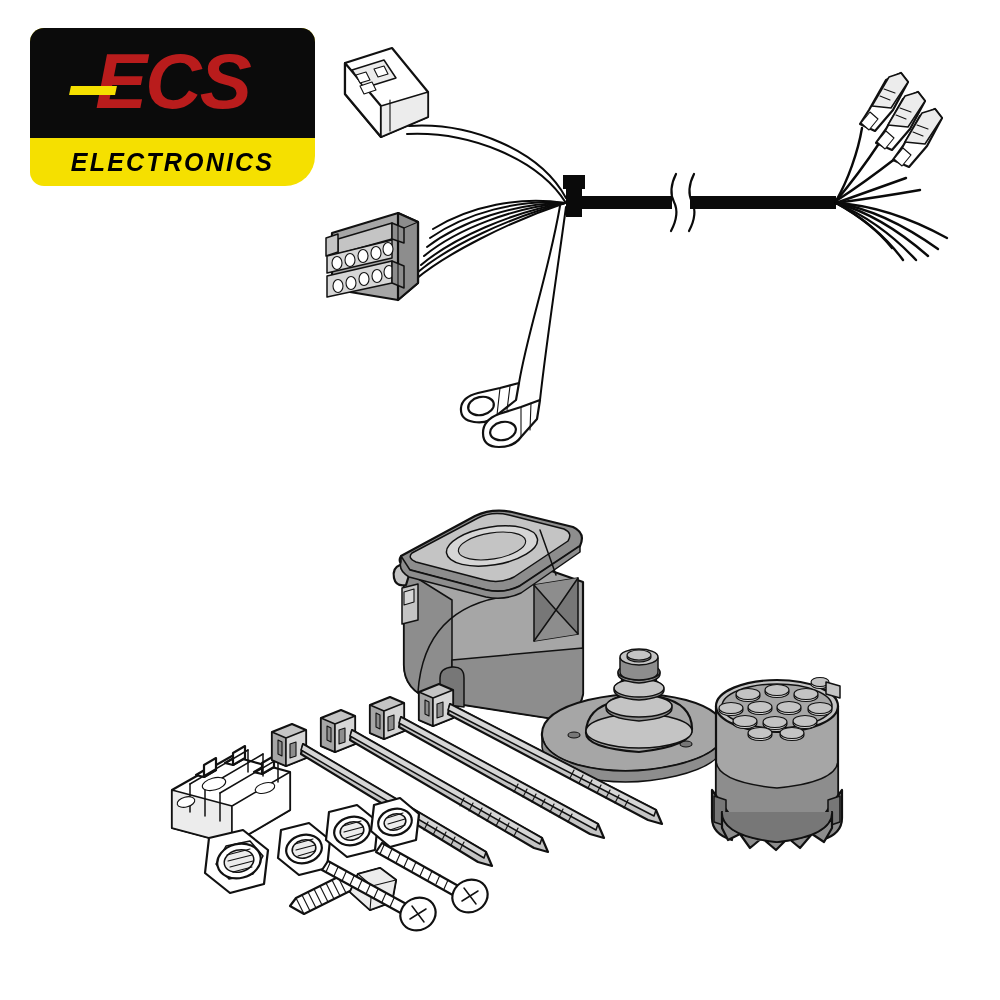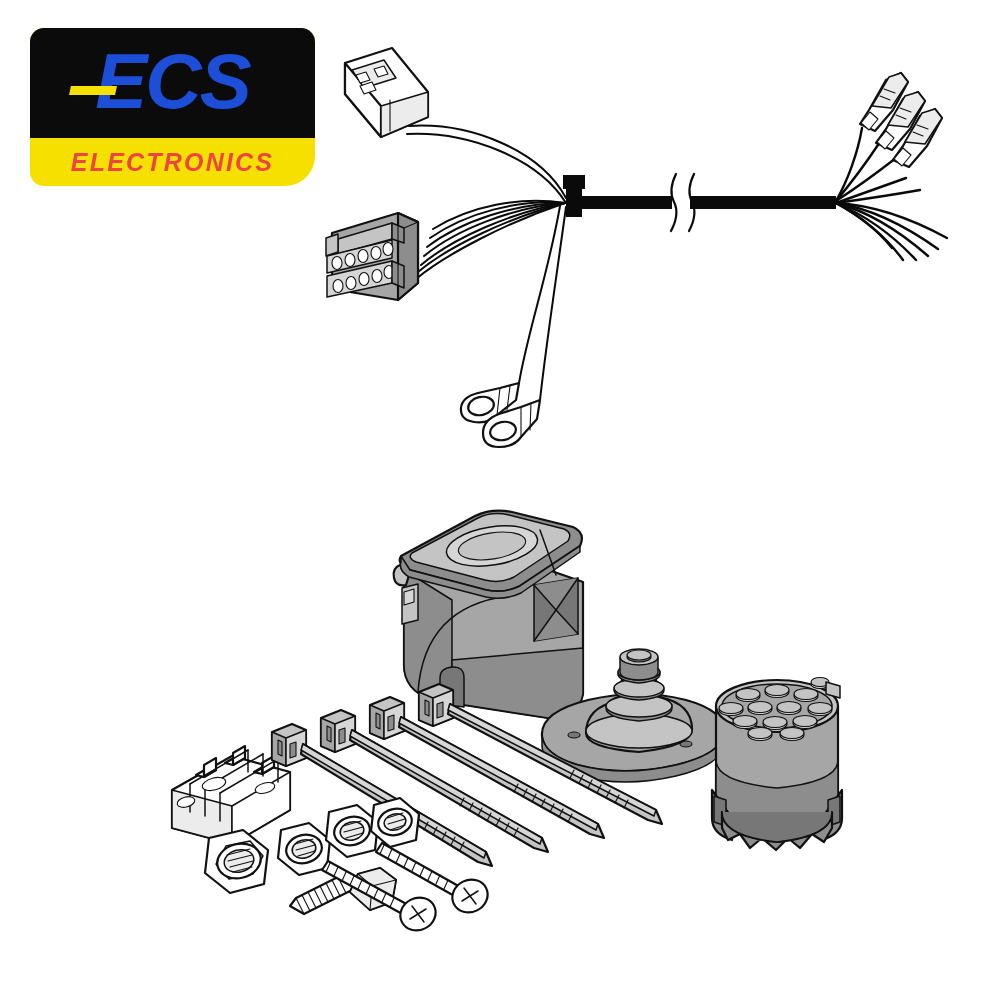--- a/index.html
+++ b/index.html
@@ -51,21 +51,21 @@
   }
   #logo-ecs {
     position: absolute;
     left: 0;
     top: 0;
     width: 285px;
     height: 110px;
     display: flex;
     align-items: center;
     justify-content: center;
-    color: #1d4ed8;
+    color: #b91c1c;
     font-family: "Liberation Sans", sans-serif;
     font-weight: bold;
     font-style: italic;
     font-size: 78px;
     letter-spacing: -2px;
     line-height: 1;
     padding-bottom: 4px;
     box-sizing: border-box;
     user-select: none;
   }
@@ -81,21 +81,21 @@
   }
   #logo-sub {
     position: absolute;
     left: 0;
     top: 110px;
     width: 285px;
     height: 48px;
     display: flex;
     align-items: center;
     justify-content: center;
-    color: #ef4444;
+    color: #000000;
     font-family: "Liberation Sans", sans-serif;
     font-weight: bold;
     font-style: italic;
     font-size: 25px;
     letter-spacing: 2.2px;
     user-select: none;
   }
   .sr {
     position: absolute;
     width: 1px;

